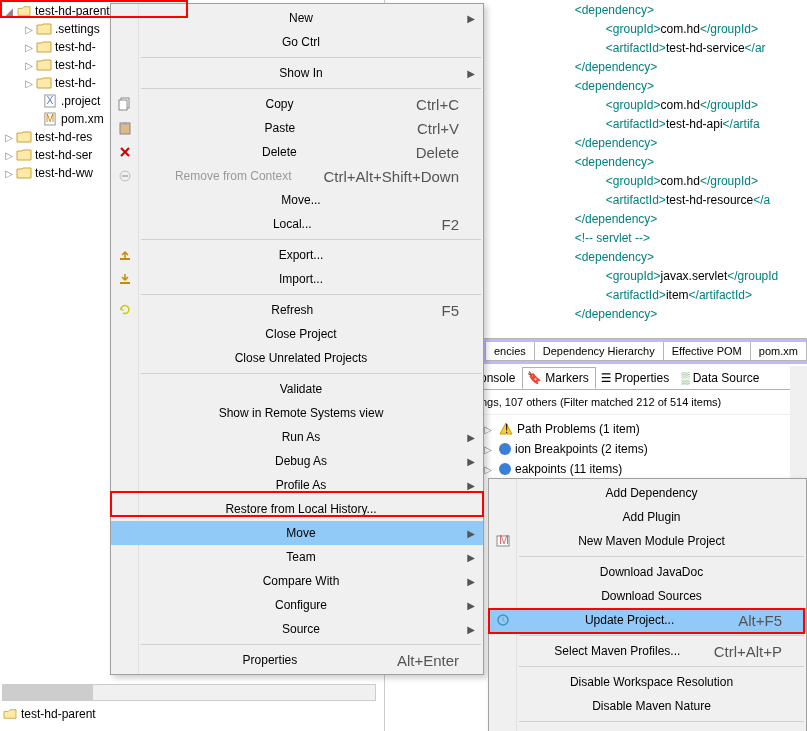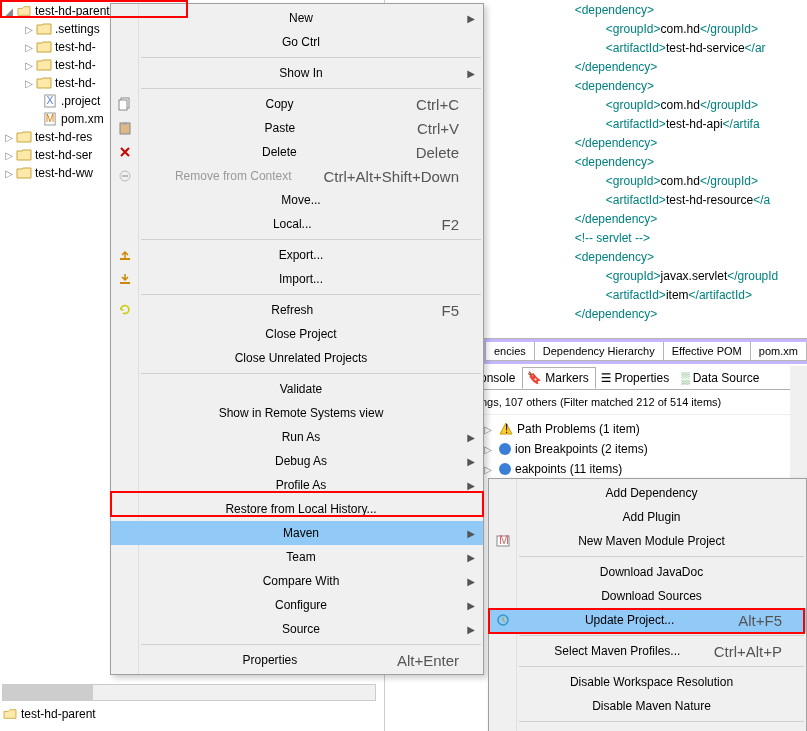--- a/index.html
+++ b/index.html
@@ -379,21 +379,21 @@
         <span class="sub">▶</span>
       </div>
       <div class="mi">
         <span class="label">Profile As</span>
         <span class="sub">▶</span>
       </div>
       <div class="mi">
         <span class="label">Restore from Local History...</span>
       </div>
       <div class="mi sel">
-        <span class="label">Maven</span>
+        <span class="label">Move</span>
         <span class="sub">▶</span>
       </div>
       <div class="mi">
         <span class="label">Team</span>
         <span class="sub">▶</span>
       </div>
       <div class="mi">
         <span class="label">Compare With</span>
         <span class="sub">▶</span>
       </div>

